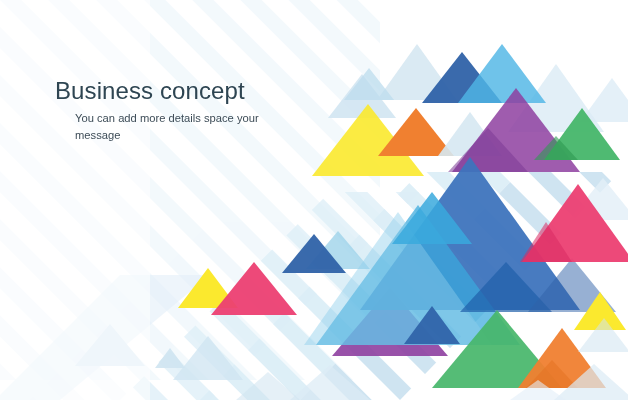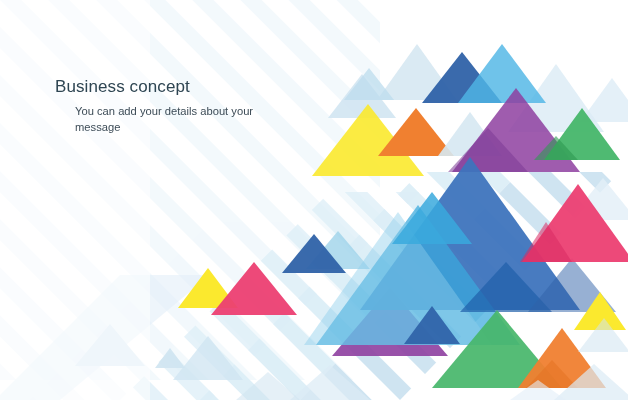--- a/index.html
+++ b/index.html
@@ -24,21 +24,21 @@
   }
   #text-block {
     position: absolute;
     left: 55px;
     top: 78px;
     width: 260px;
     z-index: 5;
   }
   #headline {
     font-family: "Liberation Sans", sans-serif;
-    font-size: 17px;
+    font-size: 24px;
     font-weight: 400;
     color: #2e4552;
     letter-spacing: 0.1px;
     line-height: 1.1;
     margin: 0 0 6px 0;
     white-space: nowrap;
   }
   #subcopy {
     font-family: "Liberation Sans", sans-serif;
     font-size: 11.2px;
@@ -183,17 +183,17 @@
       <polygon points="594,364 634,400 554,400" fill="#dbebf5" opacity="0.7"></polygon>
       <polygon points="538,380 566,400 510,400" fill="#e2eff8" opacity="0.6"></polygon>
     </g>
 
     <rect x="0" y="0" width="150" height="400" fill="#ffffff" opacity="0.55"></rect>
   </svg>
 
   <div id="text-block">
     <h1 id="headline">Business concept</h1>
     <p id="subcopy">
-      <span class="subline">You can add your details about your message</span>
+      <span class="subline">You can add more details space your message</span>
     </p>
   </div>
 
 </div>
 
 </body></html>

